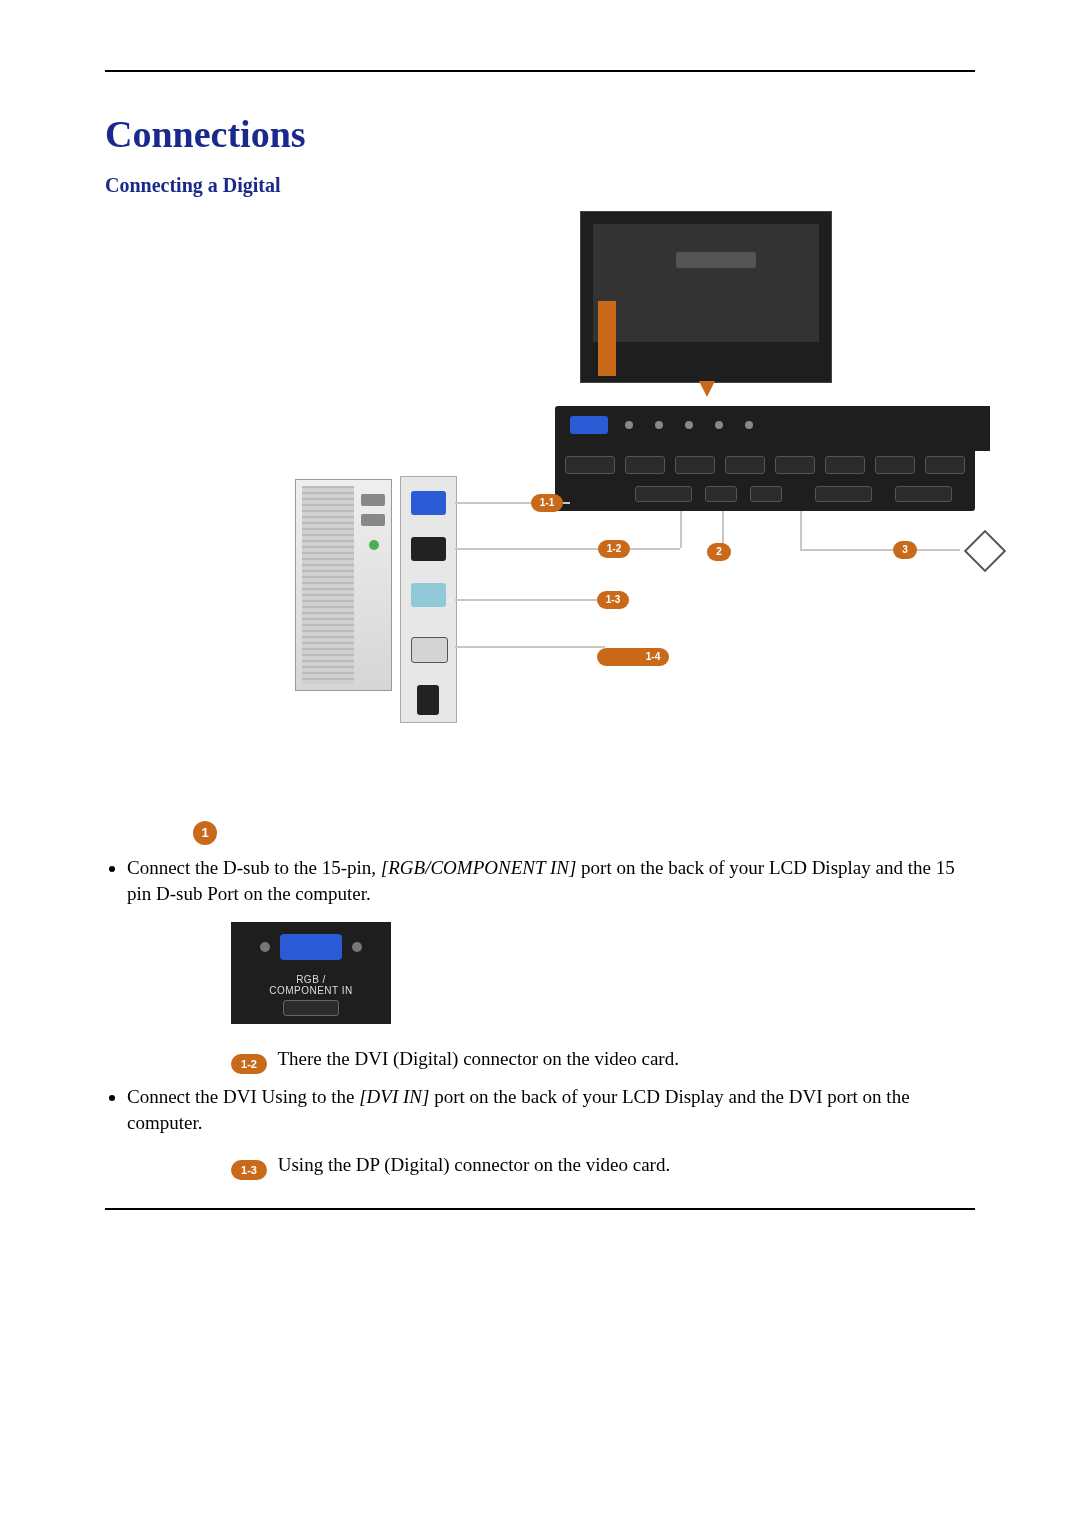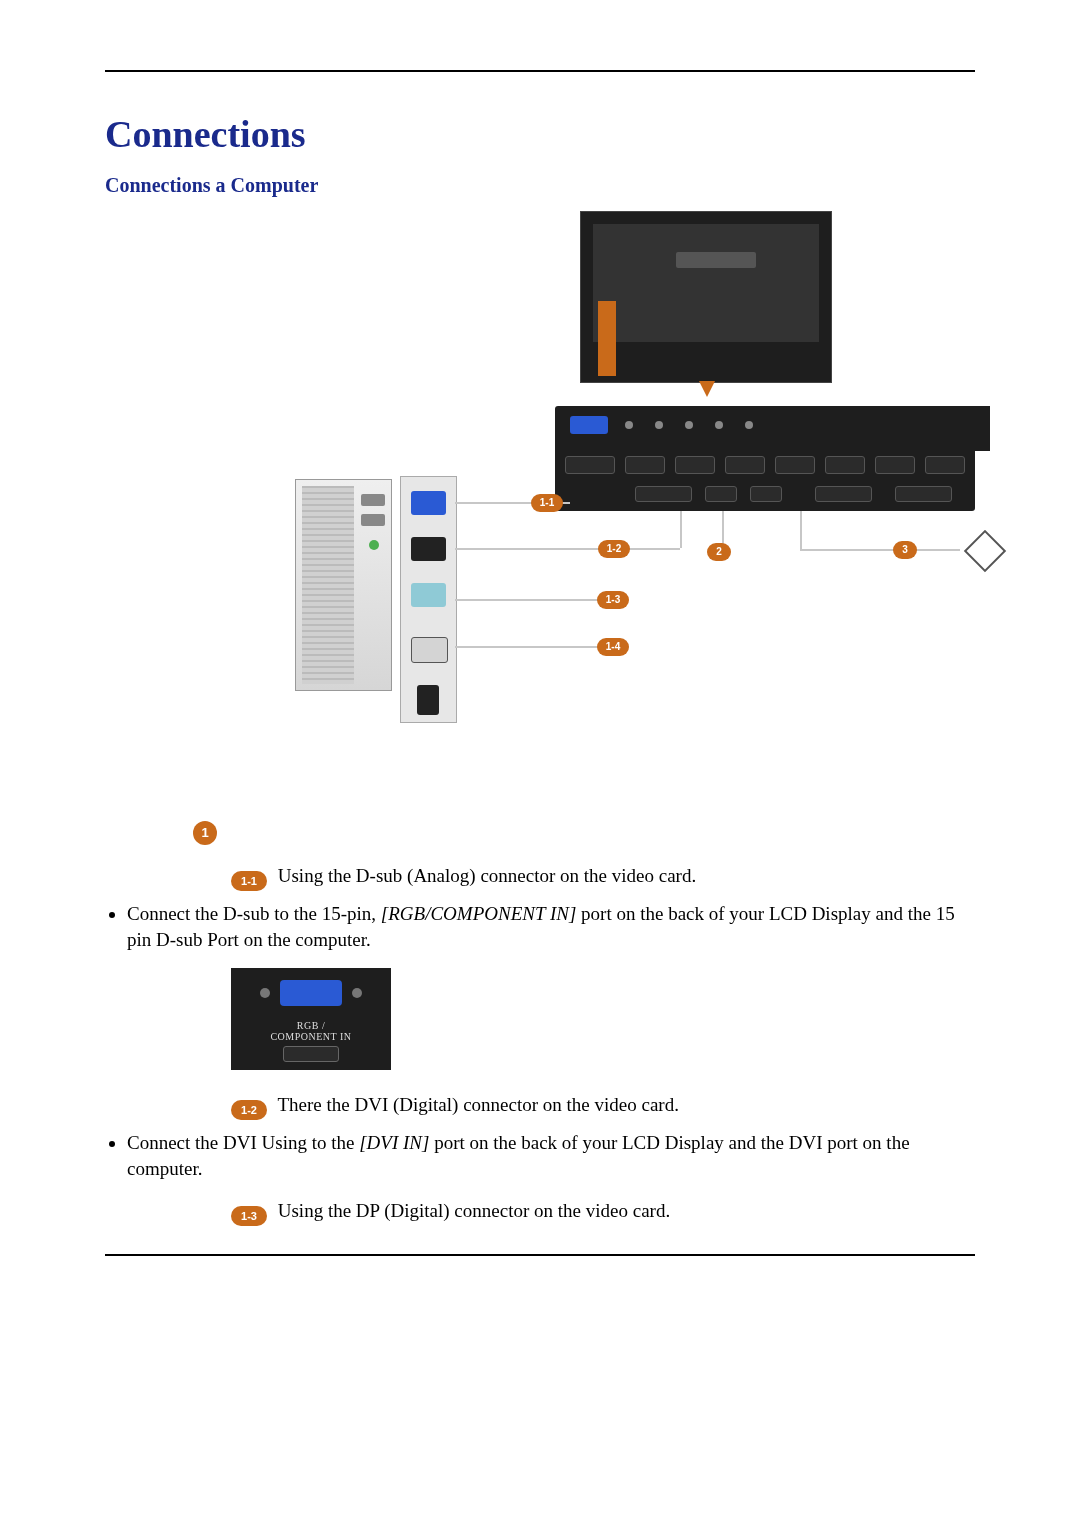--- a/index.html
+++ b/index.html
@@ -289,21 +289,21 @@
 
 </style>
 </head>
 <body>
 
 <div class="page">
 
   <hr class="rule">
 
   <h1 class="title">Connections</h1>
-  <h2 class="subtitle">Connections a Computer</h2>
+  <h2 class="subtitle">Connecting a Digital</h2>
 
   <div class="diagram-wrap">
 
     <div class="monitor">
       <div class="monitor-screen"></div>
       <div class="monitor-panel"></div>
       <div class="monitor-label"></div>
     </div>
     <div class="monitor-arrow"></div>
 
@@ -355,52 +355,48 @@
     <div class="wire v" style="left:385px; top:300px; height:37px;"></div>
     <div class="badge" style="left:303px; top:329px;">1-2</div>
 
     <div class="wire v" style="left:427px; top:300px; height:40px;"></div>
     <div class="badge" style="left:412px; top:332px; width:24px;">2</div>
 
     <div class="wire" style="left:160px; top:388px; width:150px;"></div>
     <div class="badge" style="left:302px; top:380px;">1-3</div>
 
     <div class="wire" style="left:160px; top:435px; width:150px;"></div>
-    <div class="badge" style="left:302px; top:427px;">1-4</div>
+    <div class="badge" style="left:302px; top:437px;padding-left:40px;">1-4</div>
 
     <div class="wire" style="left:505px; top:338px; width:160px;"></div>
     <div class="wire v" style="left:505px; top:300px; height:38px;"></div>
     <div class="badge" style="left:598px; top:330px; width:24px;">3</div>
 
     <div class="speaker"></div>
   </div>
 
   <div class="body">
 
     <div class="lead-row" style="margin-left:88px;">
       <div class="circle-badge">1</div>
     </div>
 
-    <div class="indent" style="margin-top:18px;">
-      <span class="pill">1-1</span>
-      <span>Using the D-sub (Analog) connector on the video card.</span>
-    </div>
     <ul class="bullets indent">
       <li>
         <span>Connect the D-sub to the 15-pin, </span><span class="italic">[RGB/COMPONENT IN]</span><span> port on the back of your LCD Display and the 15 pin D-sub Port on the computer.</span>
       </li>
     </ul>
     <div class="indent">
       <div class="thumb">
         <div class="thumb-row">
           <span class="hole"></span>
           <span class="port-rgb"></span>
           <span class="hole"></span>
         </div>
-        <div class="thumb-cap" style="white-space:pre-line;font-family:Liberation Serif, serif;">RGB /
+        <div class="thumb-cap" style="white-space:pre-line;">RGB /
 COMPONENT IN</div>
         <div class="thumb-btn"></div>
       </div>
     </div>
 
     <div class="indent">
       <span class="pill">1-2</span>
       <span>There the DVI (Digital) connector on the video card.</span>
     </div>
     <ul class="bullets indent">

